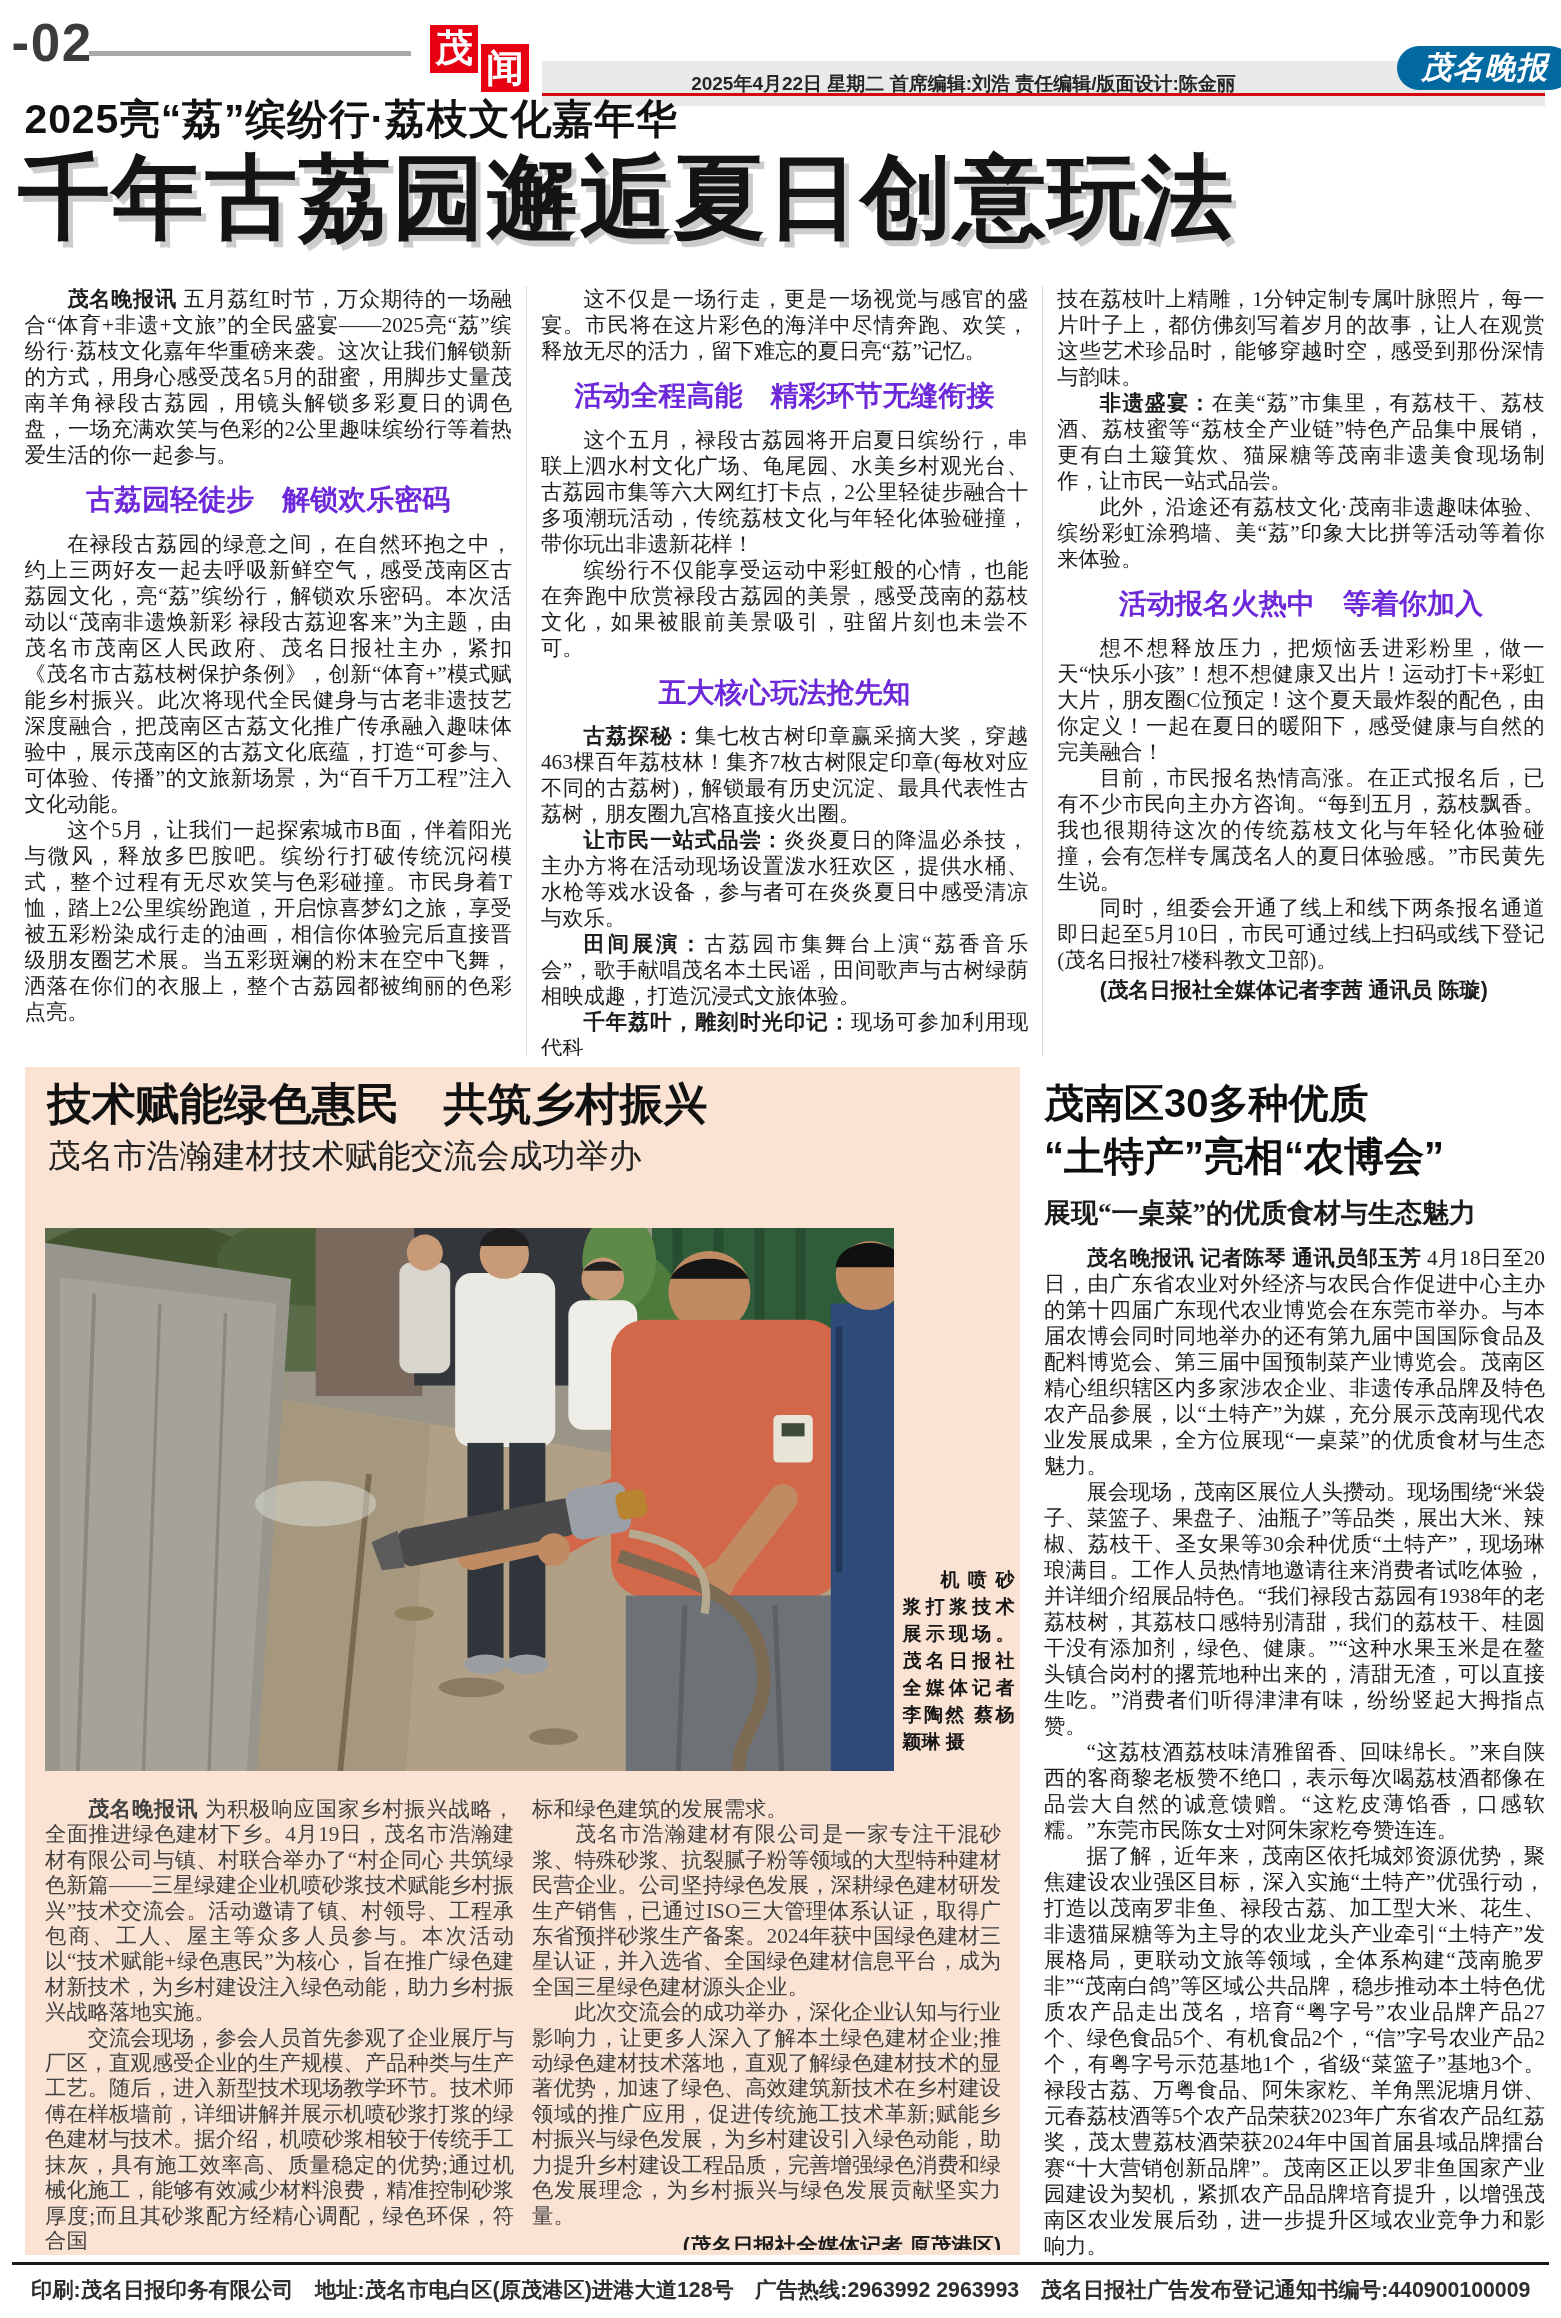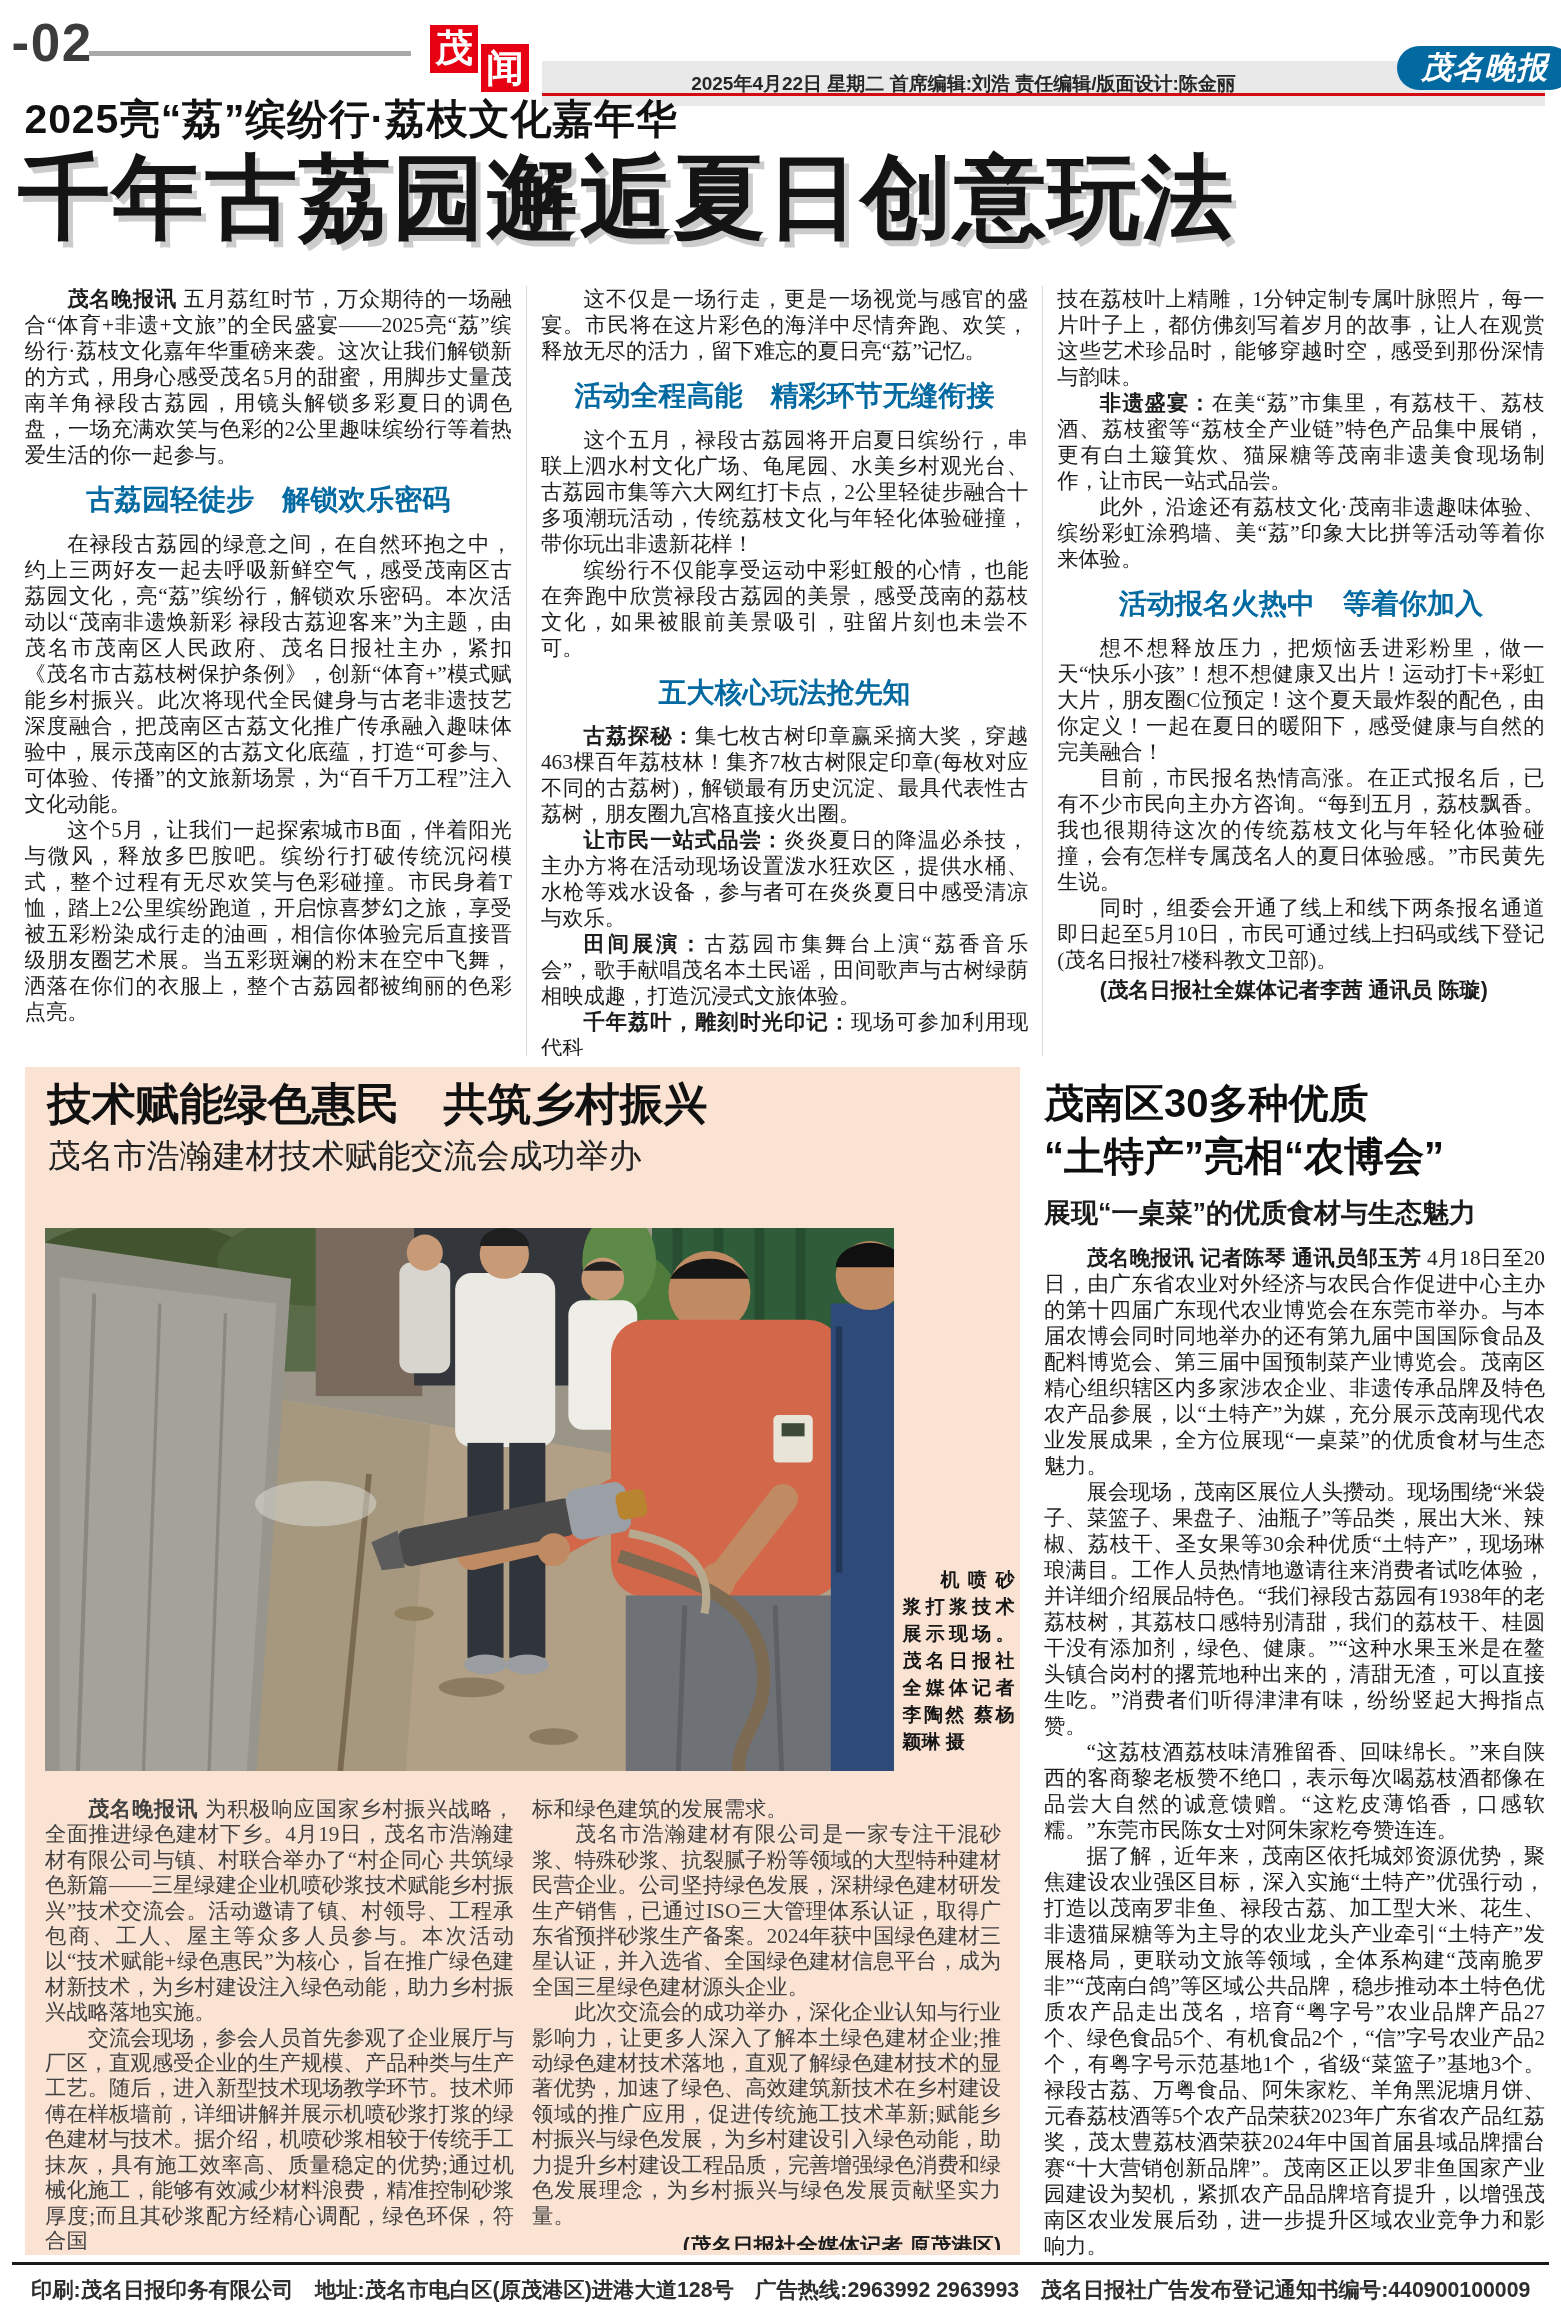--- a/index.html
+++ b/index.html
@@ -30,21 +30,21 @@
   .mainhead{position:absolute;left:18px;top:136px;width:1527px;white-space:nowrap;
     font-family:"Liberation Sans",sans-serif;font-weight:900;font-size:92px;color:#141414;
     letter-spacing:1.6px;text-shadow:4.9px 5.7px 0 rgba(110,110,110,0.35);}
   .topcols{position:absolute;left:24.6px;top:286px;width:1520px;height:770px;display:flex;overflow:hidden;}
   .tcol{flex:1;overflow:hidden;}
   .tcol + .tcol{border-left:0.8px solid #d9d9d9;margin-left:14px;padding-left:14px;}
   .para{margin:0;font-size:21.3px;line-height:26px;text-align:justify;text-indent:2em;color:#1d1d1d;}
   .para.cont{text-indent:0;}
   .para b{font-family:"Liberation Sans",sans-serif;font-weight:700;margin-top:28px;}
   .col-subhead{margin:13px 0 11.5px 0;text-align:center;font-family:"Liberation Sans",sans-serif;
-    font-weight:800;font-size:28px;color:#0369a1;}
+    font-weight:800;font-size:28px;color:#6d28d9;}
   .byline{margin:3.3px 0 0 0;font-family:"Liberation Sans",sans-serif;font-weight:700;
     font-size:21.3px;line-height:28px;text-indent:2em;}
   
   .pinkbox{position:absolute;left:24.6px;top:1067px;width:995px;height:1188px;background:#fbe3d4;}
   .tech-head{position:absolute;left:23px;top:8.2px;font-family:"Liberation Sans",sans-serif;
     font-weight:900;font-size:44px;color:#111;}
   .tech-sub{position:absolute;left:23px;top:67px;font-family:"Liberation Sans",sans-serif;
     font-weight:500;font-size:33px;color:#222;}
   .photo{position:absolute;left:20.5px;top:161px;width:849px;height:543px;overflow:hidden;background:#9b9588;}
   .photo svg{display:block;}
@@ -52,21 +52,21 @@
     font-family:"Liberation Sans",sans-serif;font-weight:700;font-size:19px;line-height:27px;
     color:#161616;text-indent:2em;text-align:justify;}
   .techcols{position:absolute;left:20.5px;top:730px;width:956px;height:453px;display:flex;gap:18px;overflow:hidden;}
   .techcols .bcol{flex:1;overflow:hidden;}
   .techcols .para{line-height:25.4px;color:#404040;}
   .techcols .byline{text-indent:0;text-align:right;}
   
   .expo{position:absolute;left:1044px;top:1077px;width:501px;height:1179px;overflow:hidden;}
   .expo-head{margin:0;font-family:"Liberation Sans",sans-serif;font-weight:900;
     font-size:40px;line-height:53px;color:#0e0e0e;}
-  .expo-sub{margin:11.5px 0 14.8px 0;font-family:Liberation Sans, sans-serif;font-weight:600;
+  .expo-sub{margin:11.5px 0 14.8px 0;font-family:Liberation Serif, serif;font-weight:600;
     font-size:27px;color:#1a1a1a;}
   
   .footline{position:absolute;left:12.3px;top:2262px;width:1537px;height:2.5px;background:#1a1a1a;}
   .foottext{position:absolute;left:31px;top:2275px;width:1514px;
     font-family:"Liberation Sans",sans-serif;font-weight:700;font-size:21.3px;color:#2e2e2e;}
 </style>
 </head>
 <body>
 
 <div class="pagenum">-02</div>

